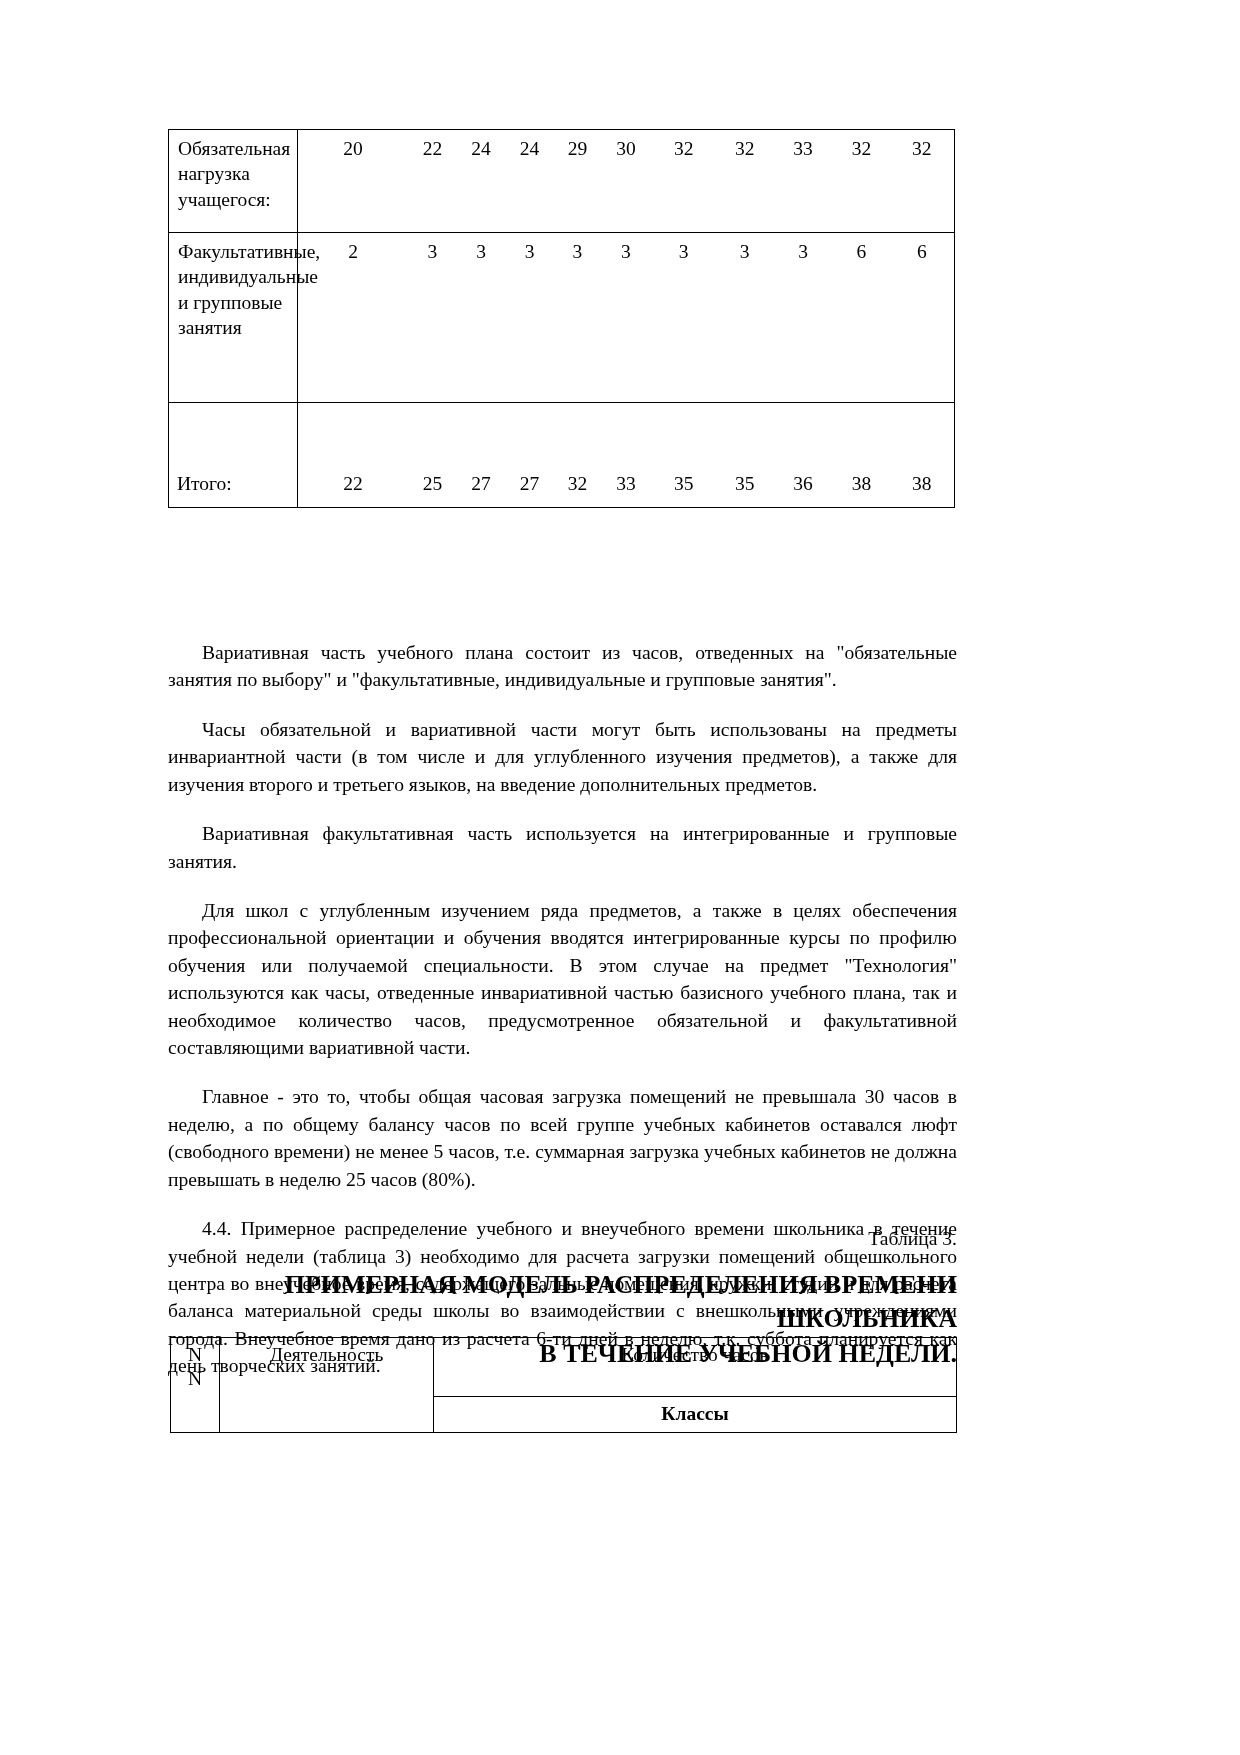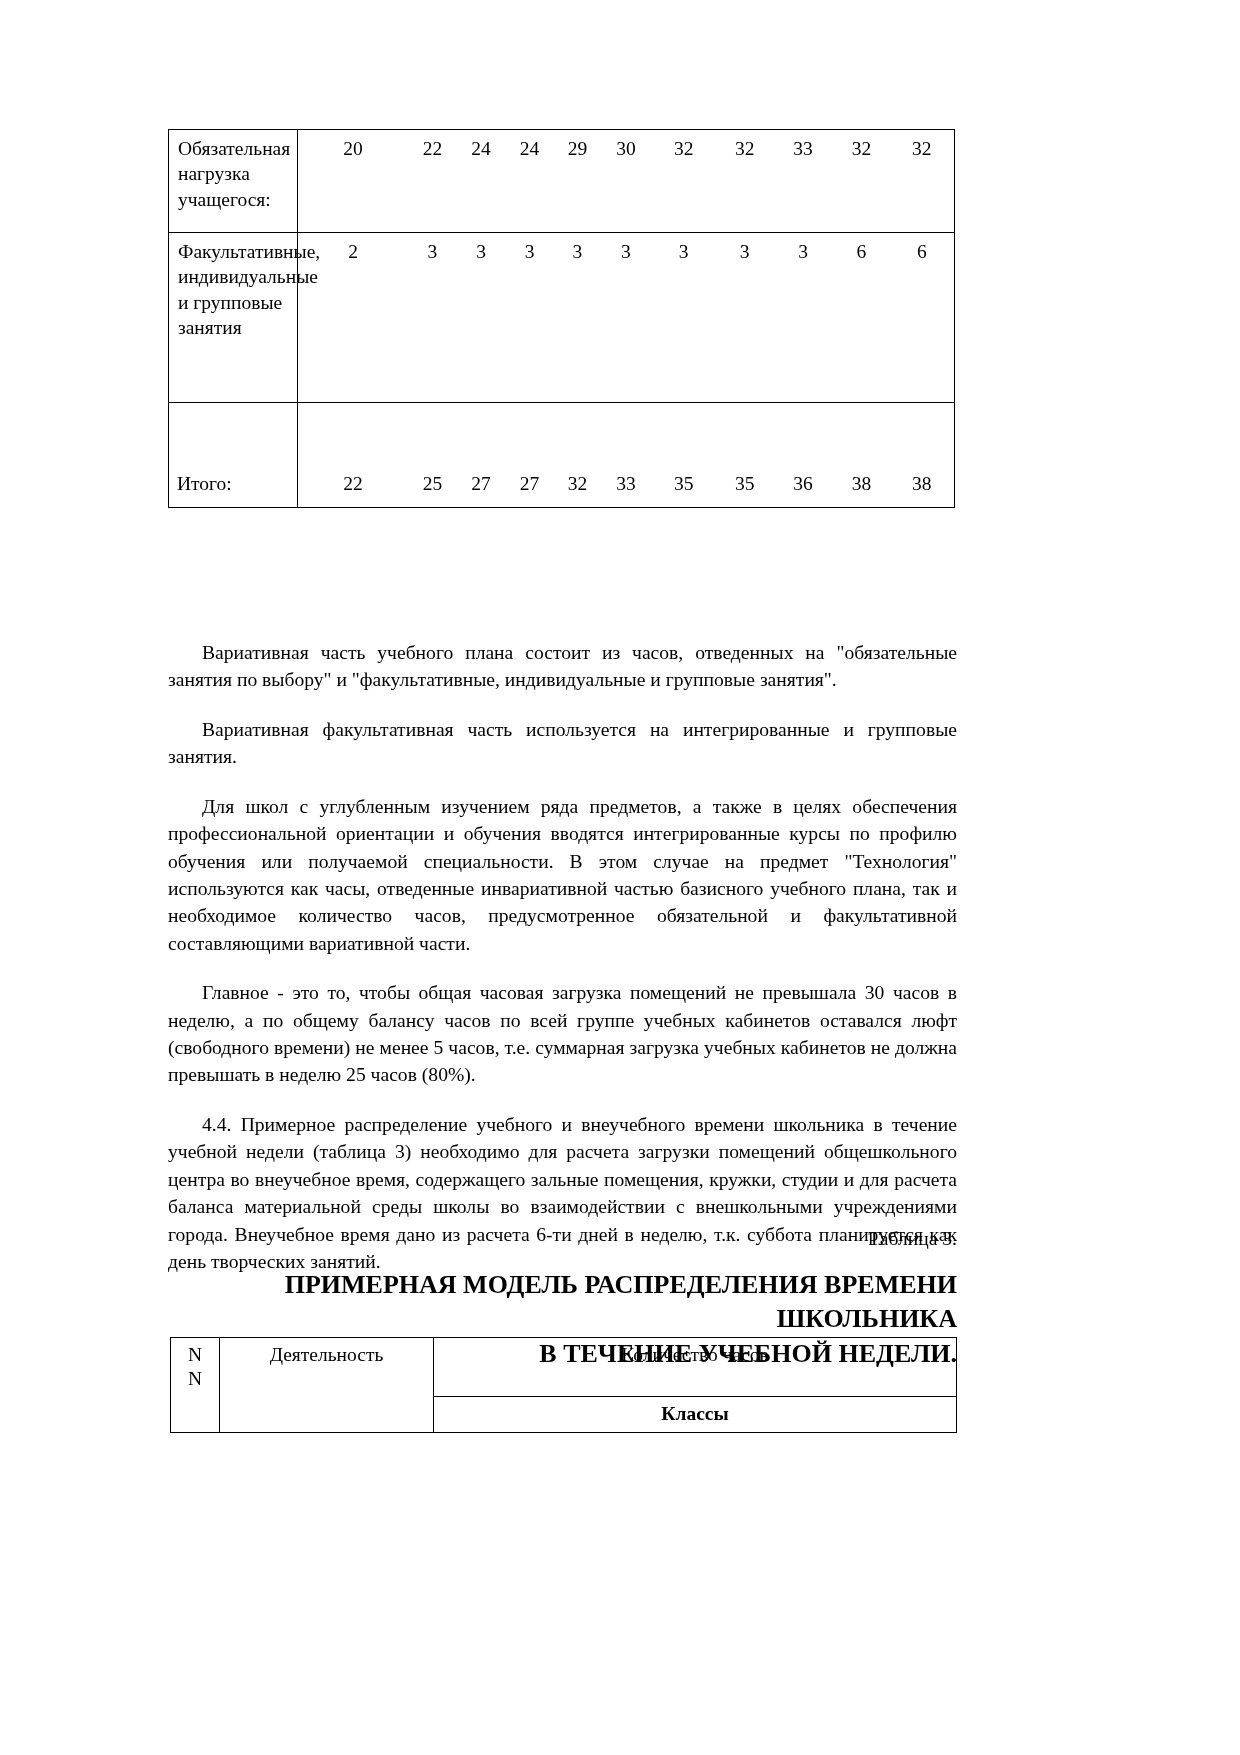--- a/index.html
+++ b/index.html
@@ -221,20 +221,21 @@
               <span class="v">38</span>
               <span class="v">38</span>
             </div>
           </td>
         </tr>
       </tbody>
     </table>
 
     <div class="paras">
       <p class="body">Вариативная часть учебного плана состоит из часов, отведенных на "обязательные занятия по выбору" и "факультативные, индивидуальные и групповые занятия".</p>
+      <p class="body">Часы обязательной и вариативной части могут быть использованы на предметы инвариантной части (в том числе и для углубленного изучения предметов), а также для изучения второго и третьего языков, на введение дополнительных предметов.</p>
       <p class="body">Вариативная факультативная часть используется на интегрированные и групповые занятия.</p>
       <p class="body">Для школ с углубленным изучением ряда предметов, а также в целях обеспечения профессиональной ориентации и обучения вводятся интегрированные курсы по профилю обучения или получаемой специальности. В этом случае на предмет "Технология" используются как часы, отведенные инвариативной частью базисного учебного плана, так и необходимое количество часов, предусмотренное обязательной и факультативной составляющими вариативной части.</p>
       <p class="body">Главное - это то, чтобы общая часовая загрузка помещений не превышала 30 часов в неделю, а по общему балансу часов по всей группе учебных кабинетов оставался люфт (свободного времени) не менее 5 часов, т.е. суммарная загрузка учебных кабинетов не должна превышать в неделю 25 часов (80%).</p>
       <p class="body">4.4. Примерное распределение учебного и внеучебного времени школьника в течение учебной недели (таблица 3) необходимо для расчета загрузки помещений общешкольного центра во внеучебное время, содержащего зальные помещения, кружки, студии и для расчета баланса материальной среды школы во взаимодействии с внешкольными учреждениями города. Внеучебное время дано из расчета 6-ти дней в неделю, т.к. суббота планируется как день творческих занятий.</p>
     </div>
 
     <div class="tblcaption">Таблица 3.</div>
 
     <div class="doctitle">
       <div>ПРИМЕРНАЯ МОДЕЛЬ РАСПРЕДЕЛЕНИЯ ВРЕМЕНИ ШКОЛЬНИКА</div>

